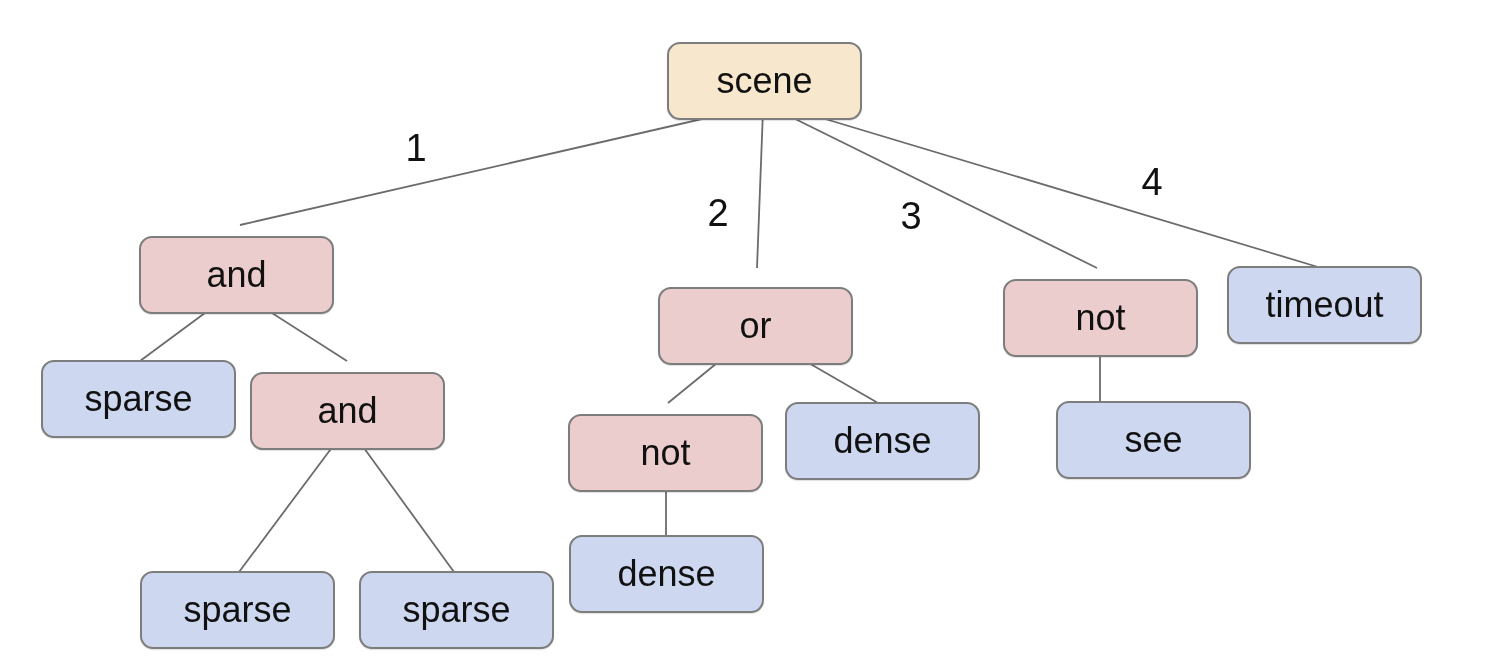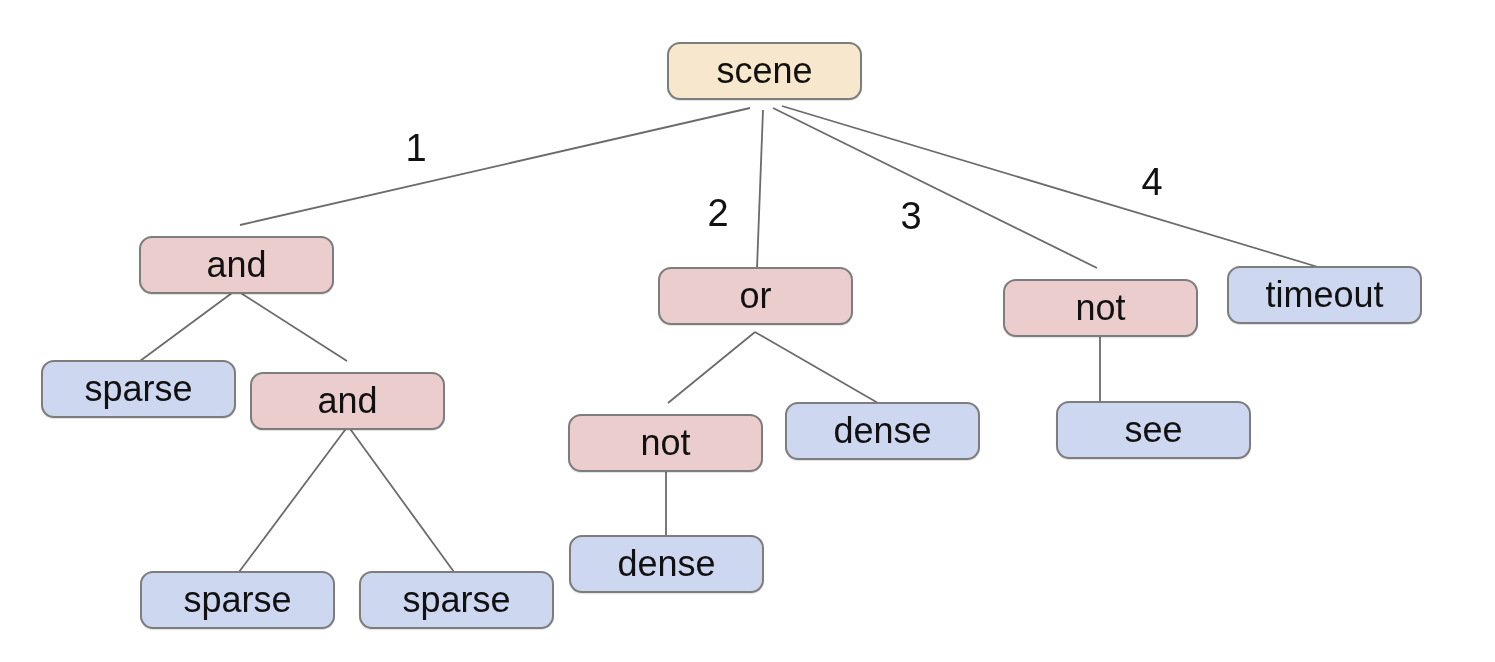--- a/index.html
+++ b/index.html
@@ -26,21 +26,21 @@
     width: 1495px; height: 662px;
   }
   .edges-layer line {
     stroke: var(--edge_line);
     stroke-width: 1.8;
     fill: none;
   }
   .node {
     position: absolute;
     width: 195px;
-    height: 58px;
+    height: 78px;
     box-sizing: border-box;
     border: 2px solid var(--node_border);
     border-radius: 13px;
     display: flex;
     align-items: center;
     justify-content: center;
     font-size: 36px;
     color: var(--text_color);
     background: #fff;
     box-shadow: 0 1px 1px rgba(0,0,0,0.12);
@@ -74,21 +74,21 @@
     <line x1="755" y1="332" x2="668" y2="403"></line>
     <line x1="755" y1="332" x2="878" y2="403"></line>
     <line x1="666" y1="467" x2="666" y2="536"></line>
     <line x1="1100" y1="332" x2="1100" y2="402"></line>
   </svg>
 
   <div class="node root" style="left:667px; top:42px;">scene</div>
 
   <div class="node op" style="left:139px; top:224px;">and</div>
 
-  <div class="node op" style="left:658px; top:255px;">or</div>
+  <div class="node op" style="left:658px; top:275px;">or</div>
 
   <div class="node op" style="left:1003px; top:267px;">not</div>
 
   <div class="node leaf" style="left:1227px; top:266px;">timeout</div>
 
   <div class="node leaf" style="left:41px; top:360px;">sparse</div>
 
   <div class="node op" style="left:250px; top:360px;">and</div>
 
   <div class="node op" style="left:568px; top:402px;">not</div>

